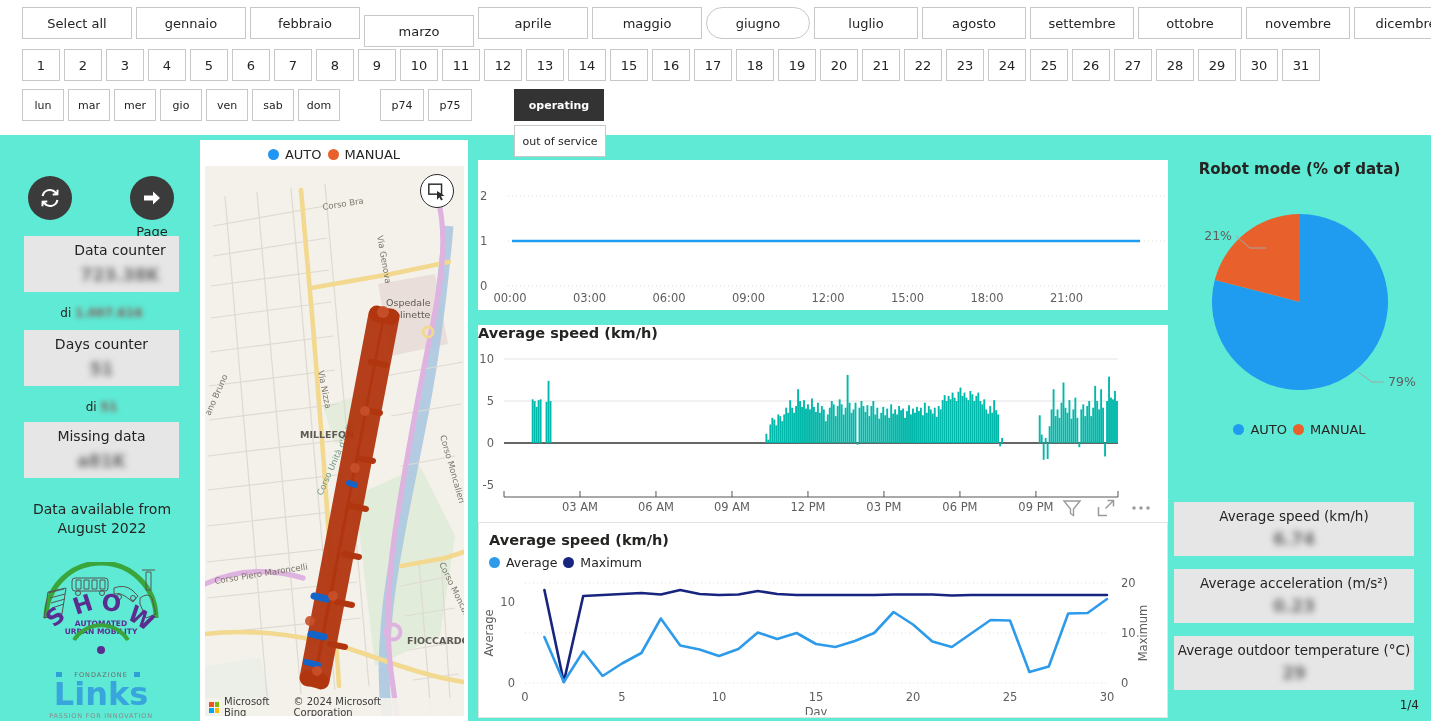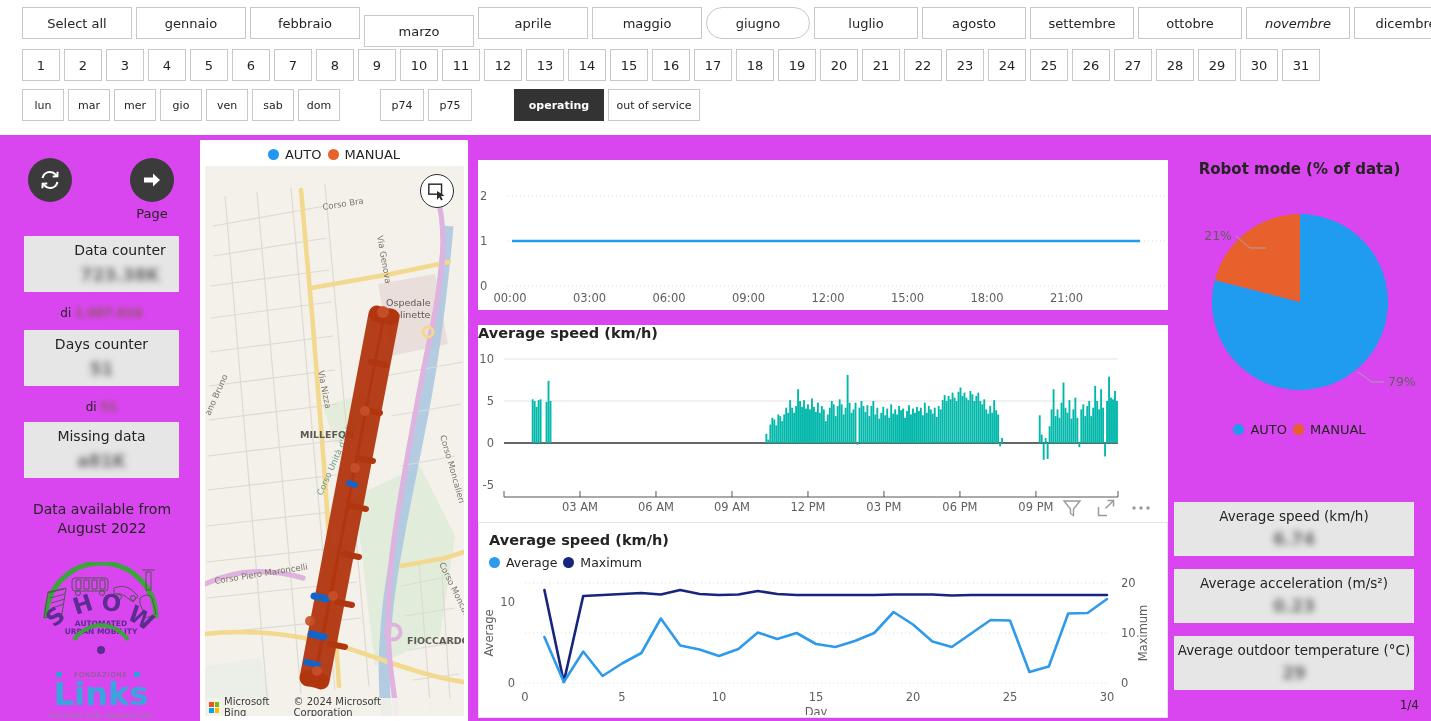--- a/index.html
+++ b/index.html
@@ -2,21 +2,21 @@
 <html><head>
 <meta charset="utf-8">
 <style>
   * { box-sizing: border-box; margin: 0; padding: 0; }
   html, body {
     width: 1431px; height: 721px;
     background: #ffffff;
     font-family: "DejaVu Sans", "Liberation Sans", sans-serif;
     overflow: hidden;
   }
-  #root { position: relative; width: 1431px; height: 721px; background: #d946ef; }
+  #root { position: relative; width: 1431px; height: 721px; background: #5eead4; }
 
   
   .slicer-area { position: absolute; left: 0; top: 0; width: 1431px; height: 135px; background: #fff; }
   .slicer-row { display: flex; position: absolute; }
   .btn {
     border: 1px solid #c8c8c8;
     background: #ffffff;
     color: #252423;
     font-family: "DejaVu Sans", "Liberation Sans", sans-serif;
     display: flex; align-items: center; justify-content: center;
@@ -31,30 +31,30 @@
 
   #row-days { left: 22px; top: 49px; gap: 4px; }
   #row-days .btn { width: 38px; height: 32px; font-size: 13px; }
 
   #row-weekdays { left: 22px; top: 89px; gap: 4px; }
   #row-weekdays .btn { width: 42px; height: 32px; font-size: 11px; }
 
   #row-prototypes { left: 380px; top: 89px; gap: 4px; }
   #row-prototypes .btn { width: 44px; height: 32px; font-size: 11px; }
 
-  #row-status { left: 514px; top: 89px; gap: 4px; }
+  #row-status { left: 514px; top: 89px; gap: 4px; flex-direction: column; }
   #row-status .btn { height: 32px; font-size: 11px; }
 
   #row-signals { left: 736px; top: 89px; gap: 4px; }
   #row-signals .btn { height: 32px; font-size: 11px; }
 
   
   .left-col { position: absolute; left: 0; top: 140px; width: 200px; height: 581px; }
 
-  .nav-icons { position: absolute; left: 22px; top: 18px; width: 160px; height: 72px; }
+  .nav-icons { position: absolute; left: 22px; top: 36px; width: 160px; height: 72px; }
   .circ-btn {
     position: absolute; width: 44px; height: 44px; border-radius: 50%;
     background: #3b3b3b; display: flex; align-items: center; justify-content: center;
   }
   #refresh-btn { left: 6px; top: 0; }
   #page-next-btn { left: 108px; top: 0; }
   .page-label { position: absolute; left: 108px; top: 48px; width: 44px; text-align: center;
     font-size: 13px; color: #252423; }
 
   .kpi-box {
@@ -134,21 +134,21 @@
         <div class="btn" style="width: 110px;">gennaio</div>
         <div class="btn" style="width: 110px;">febbraio</div>
         <div class="btn" style="width: 110px; margin-top: 8px;">marzo</div>
         <div class="btn" style="width: 110px;">aprile</div>
         <div class="btn" style="width: 110px;">maggio</div>
         <div class="btn" style="width: 104px; border-radius: 16px;">giugno</div>
         <div class="btn" style="width: 104px;">luglio</div>
         <div class="btn" style="width: 104px;">agosto</div>
         <div class="btn" style="width: 104px;">settembre</div>
         <div class="btn" style="width: 104px;">ottobre</div>
-        <div class="btn" style="width: 104px; font-style: italic;">novembre</div>
+        <div class="btn" style="width: 104px;">novembre</div>
         <div class="btn" style="width: 104px;">dicembre</div>
       </div>
     <div class="slicer-row" id="row-days">
         <div class="btn">1</div>
         <div class="btn">2</div>
         <div class="btn">3</div>
         <div class="btn">4</div>
         <div class="btn">5</div>
         <div class="btn">6</div>
         <div class="btn">7</div>

